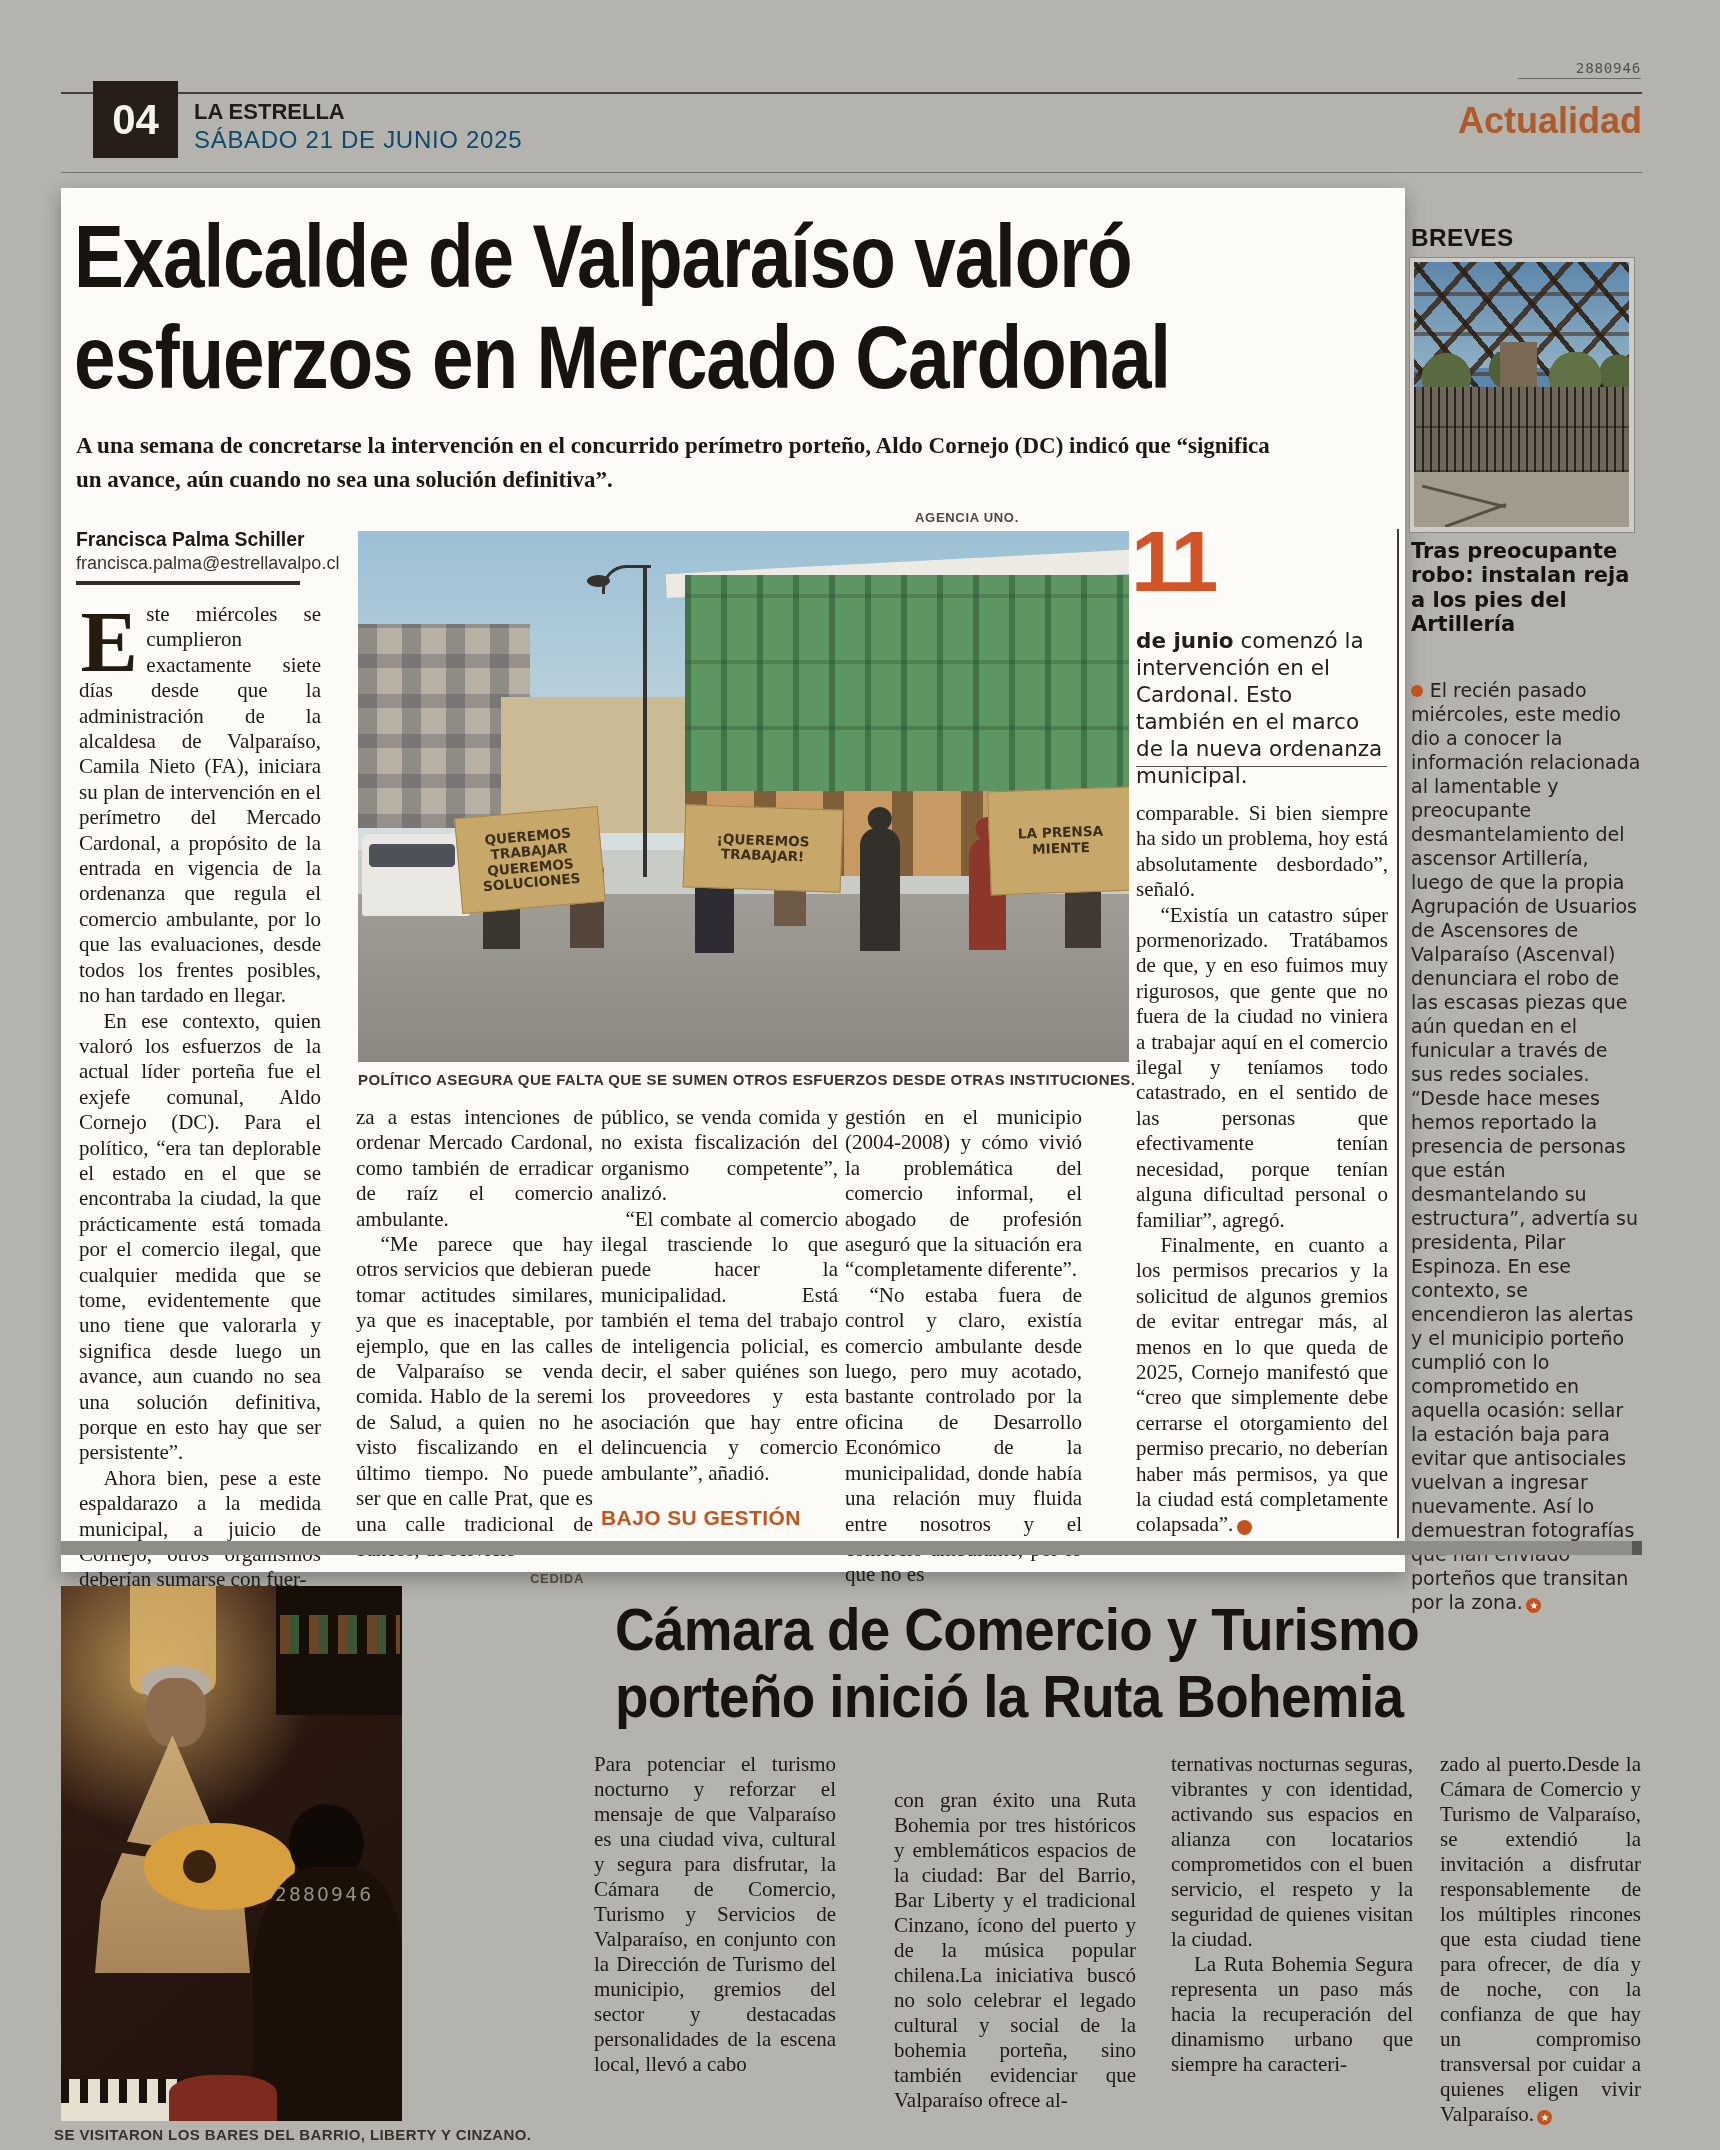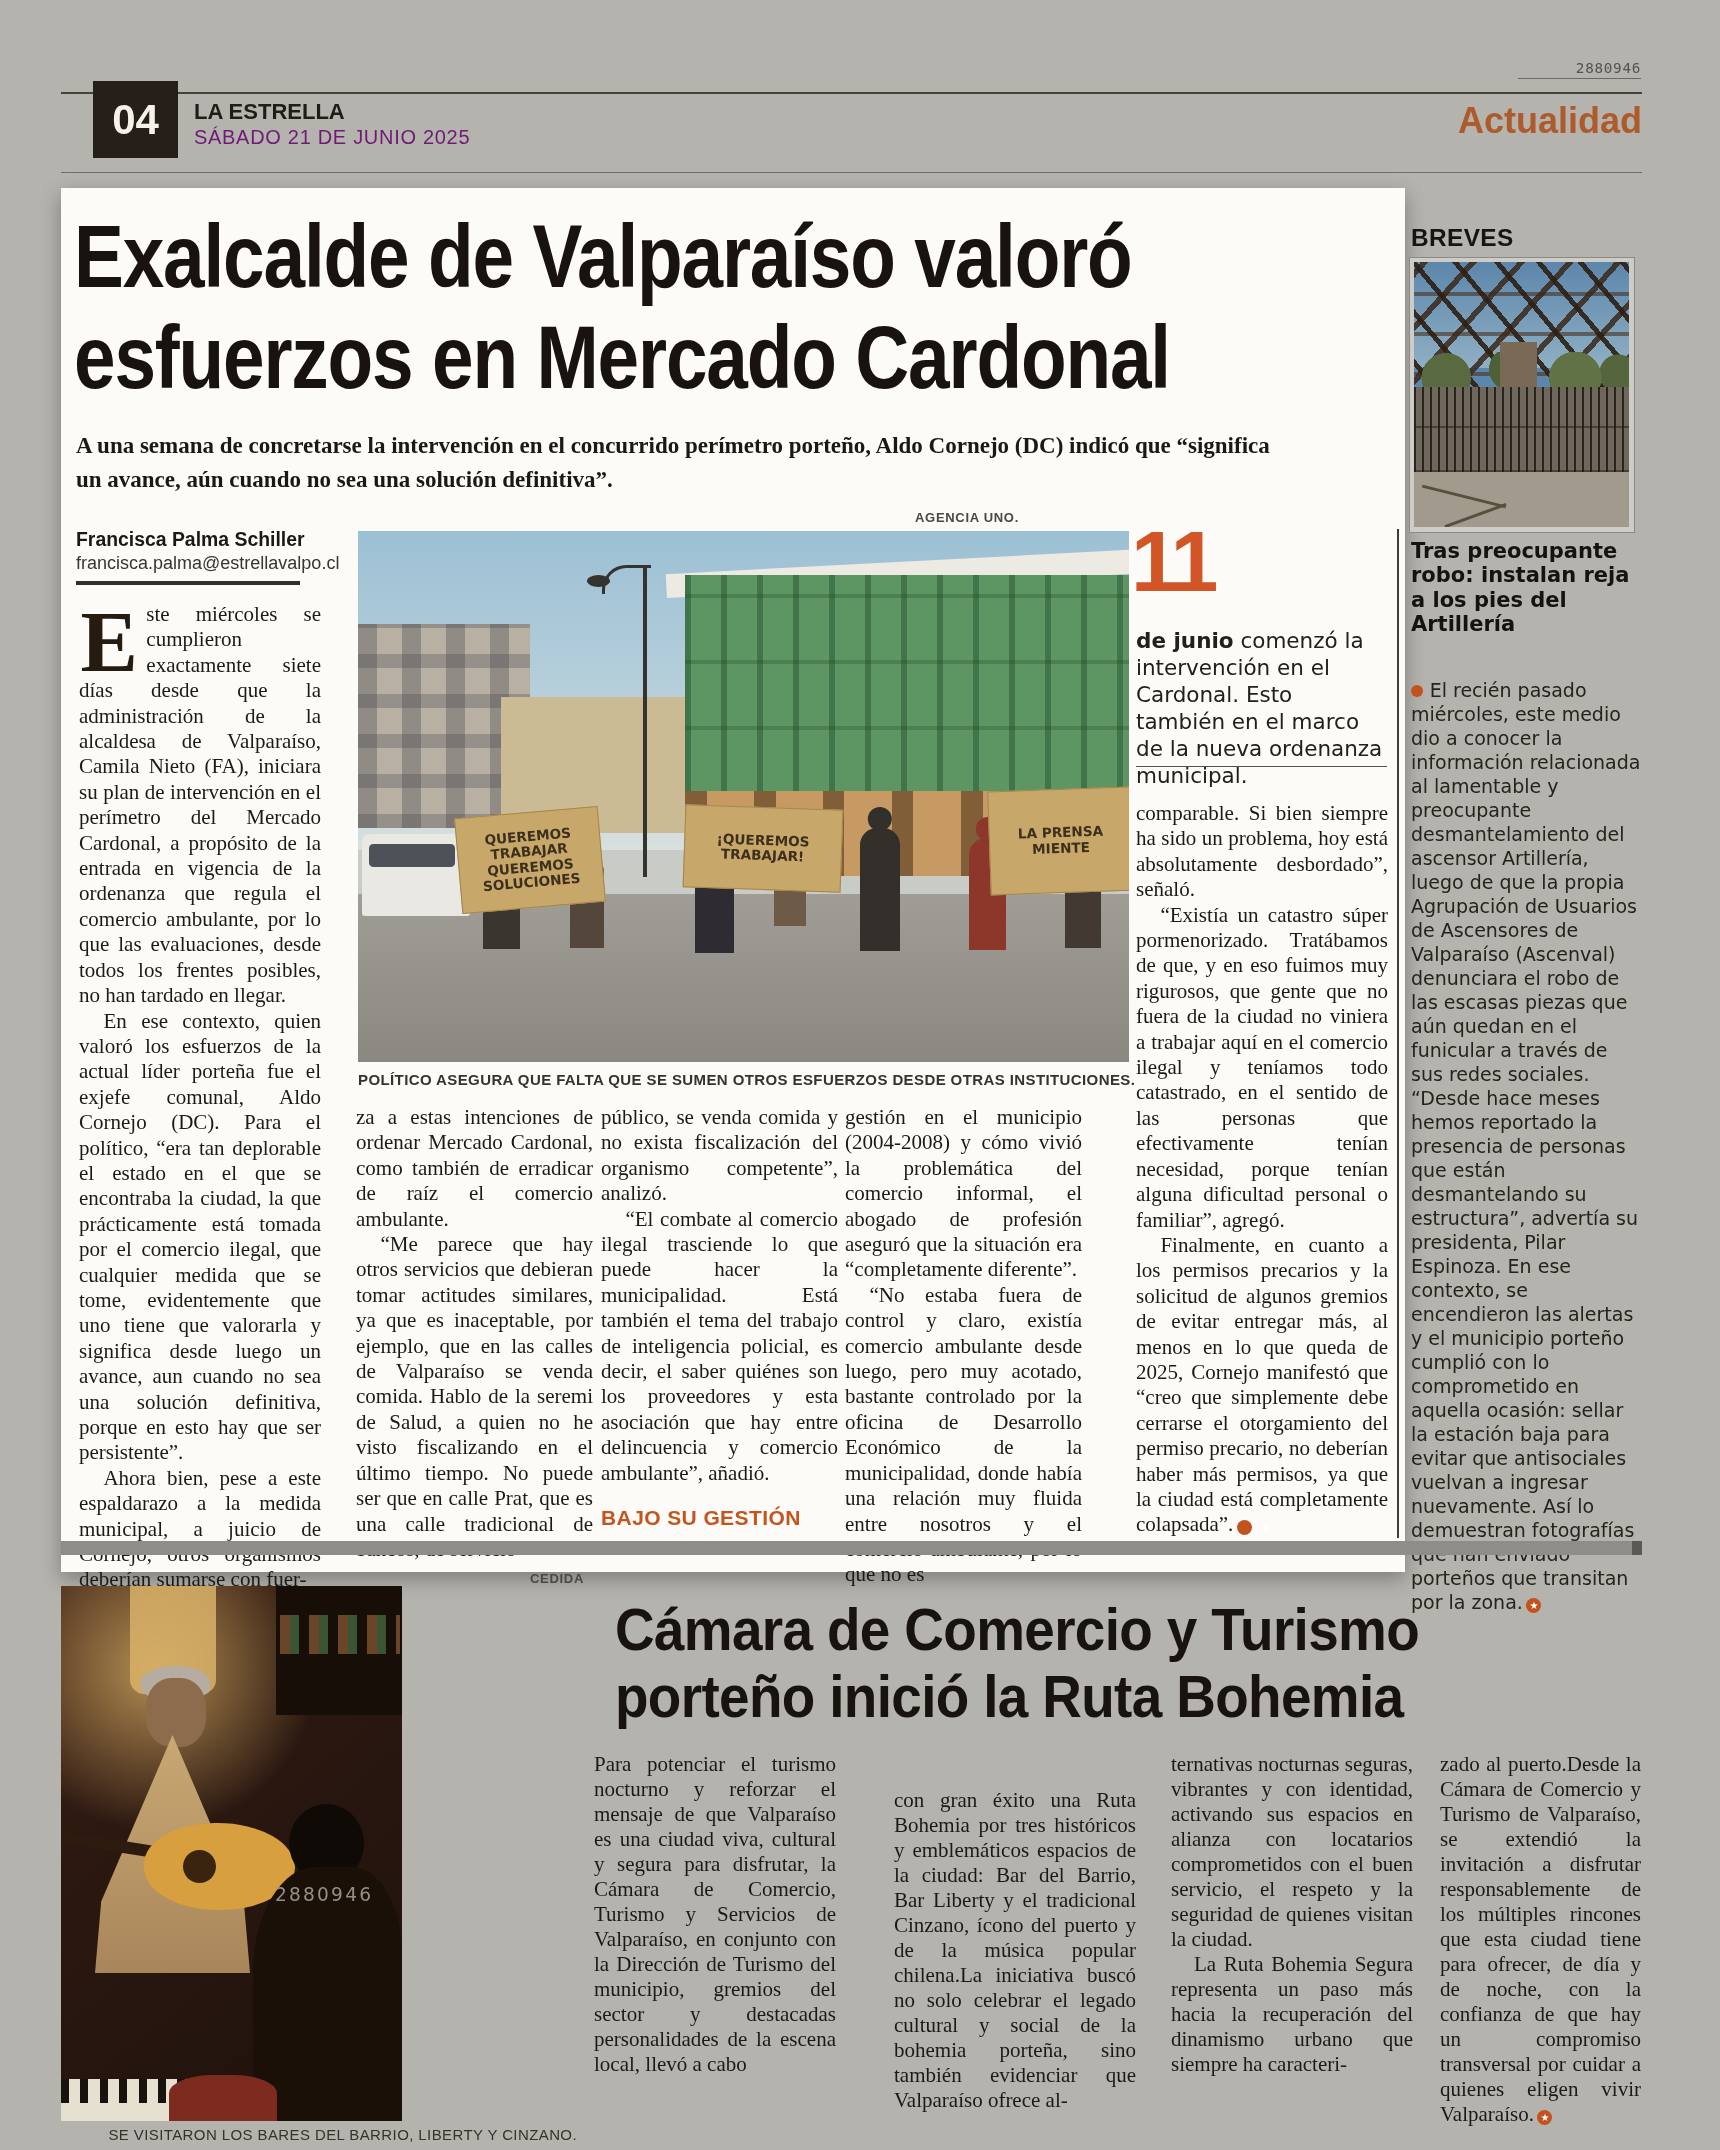--- a/index.html
+++ b/index.html
@@ -7,21 +7,21 @@
         font-family:"Liberation Sans",sans-serif;}
   .abs{position:absolute;}
 
   
   .code{left:1518px;top:60px;width:123px;text-align:right;font:14.3px "DejaVu Sans Mono",monospace;
         color:#55534e;border-bottom:1.4px solid #6b6965;padding-bottom:2.2px;letter-spacing:0.7px;}
   .rule-top{left:61px;top:92px;width:1581px;height:2.2px;background:#45423c;}
   .pagenum-box{left:93px;top:81px;width:85px;height:77px;background:#261e18;color:#f5f2ea;
         font-weight:bold;font-size:42px;line-height:77px;text-align:center;}
   .masthead-name{left:194px;top:99px;font-weight:bold;font-size:22px;color:#211c16;}
-  .masthead-date{left:194px;top:126px;font-size:20px;color:#701a75;letter-spacing:0.7px;}
+  .masthead-date{left:194px;top:126px;font-size:24px;color:#0c4a6e;letter-spacing:0.7px;}
   .section{left:925px;top:100px;width:717px;text-align:right;font-weight:bold;font-size:36px;color:#ae5a2b;}
   .rule-2{left:61px;top:172px;width:1581px;height:1.4px;background:#706e68;}
 
   
   .white-panel{left:61px;top:188px;width:1344px;height:1384px;background:#fcfbf7;
         box-shadow:0 7.2px 18.6px rgba(0,0,0,.3);}
   .hl{left:74px;top:206px;font-weight:bold;font-size:89px;line-height:101px;color:#18130e;
       transform:scaleX(.84);transform-origin:0 0;white-space:nowrap;letter-spacing:-1.4px;}
   .subtitle{left:76px;top:429px;width:1219px;font-family:"Liberation Serif",serif;font-weight:bold;
       font-size:23px;line-height:34px;color:#1c1812;}
@@ -76,21 +76,21 @@
   .hl2{left:615px;top:1597px;font-weight:bold;font-size:59px;line-height:67px;color:#18130e;
       transform:scaleX(.93);transform-origin:0 0;white-space:nowrap;letter-spacing:-0.7px;}
   .bcol{position:absolute;font-family:"Liberation Serif",serif;font-size:21px;line-height:25px;
       color:#1d1a15;text-align:justify;}
   .bcol p{margin:0;}
   .bcol p.ind{text-indent:23px;}
   #bcol1{left:594px;top:1752px;width:242px;}
   #bcol2{left:894px;top:1788px;width:242px;}
   #bcol3{left:1171px;top:1752px;width:242px;}
   #bcol4{left:1440px;top:1752px;width:201px;}
-  .caption-bottom{left:61px;top:2126px;width:516px;font-weight:normal;font-size:15px;color:#37322b;letter-spacing:0.4px;text-align:right;}
+  .caption-bottom{left:54px;top:2126px;width:516px;font-weight:bold;font-size:15px;color:#37322b;letter-spacing:0.4px;}
 
   
   .photo-main{left:358px;top:531px;width:771px;height:531px;overflow:hidden;
       background:linear-gradient(#9cc0d4 0%,#c3d6de 45%,#d9e0de 60%,#c9ccc6 60%);}
   .ph-bldg-left{left:0;top:93px;width:172px;height:204px;background:#b7b0a3;
       background-image:repeating-linear-gradient(90deg,rgba(70,70,78,.35) 0 18.6px,transparent 18.6px 44px),
                        repeating-linear-gradient(0deg,rgba(70,70,78,.3) 0 14.3px,transparent 14.3px 40px);}
   .ph-bldg-mid{left:143px;top:166px;width:237px;height:136px;background:#cbbb94;}
   .ph-roof{left:308px;top:30px;width:502px;height:24.4px;background:#eceae2;transform:rotate(-3deg);}
   .ph-market{right:0;top:44px;width:444px;height:287px;background-color:#5d9563;

